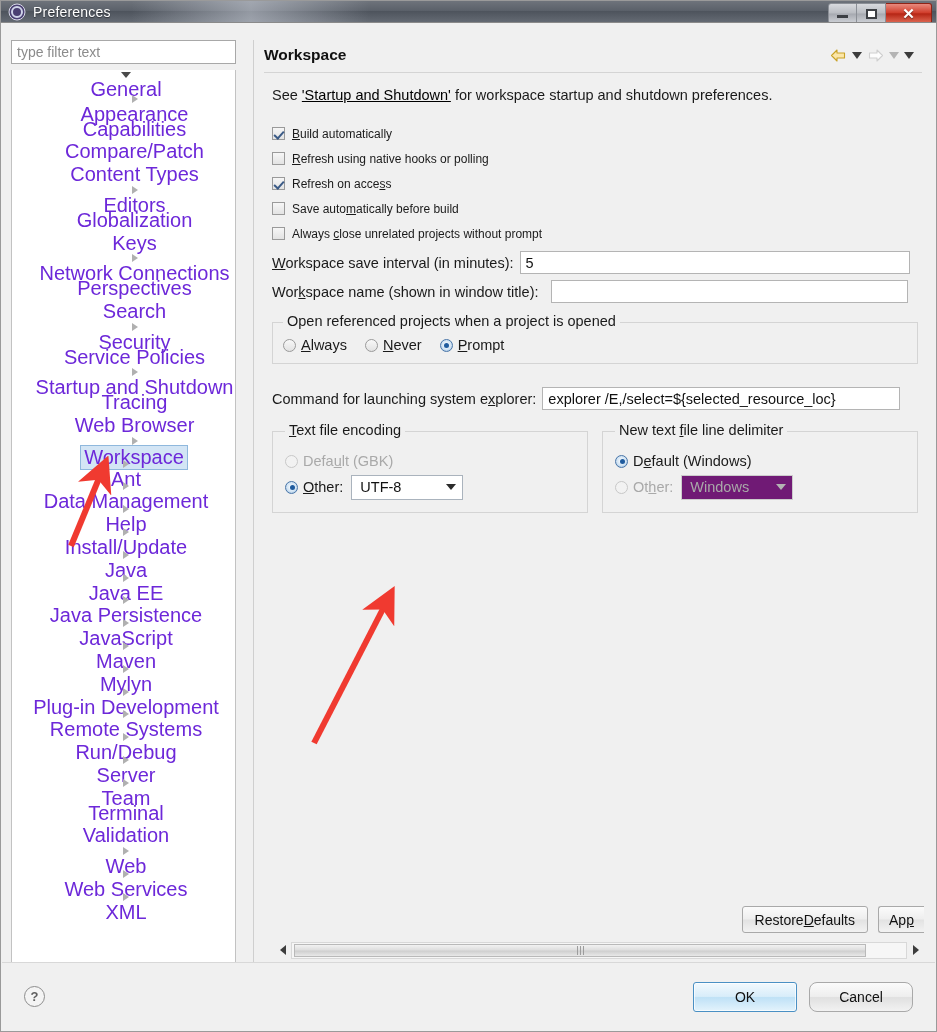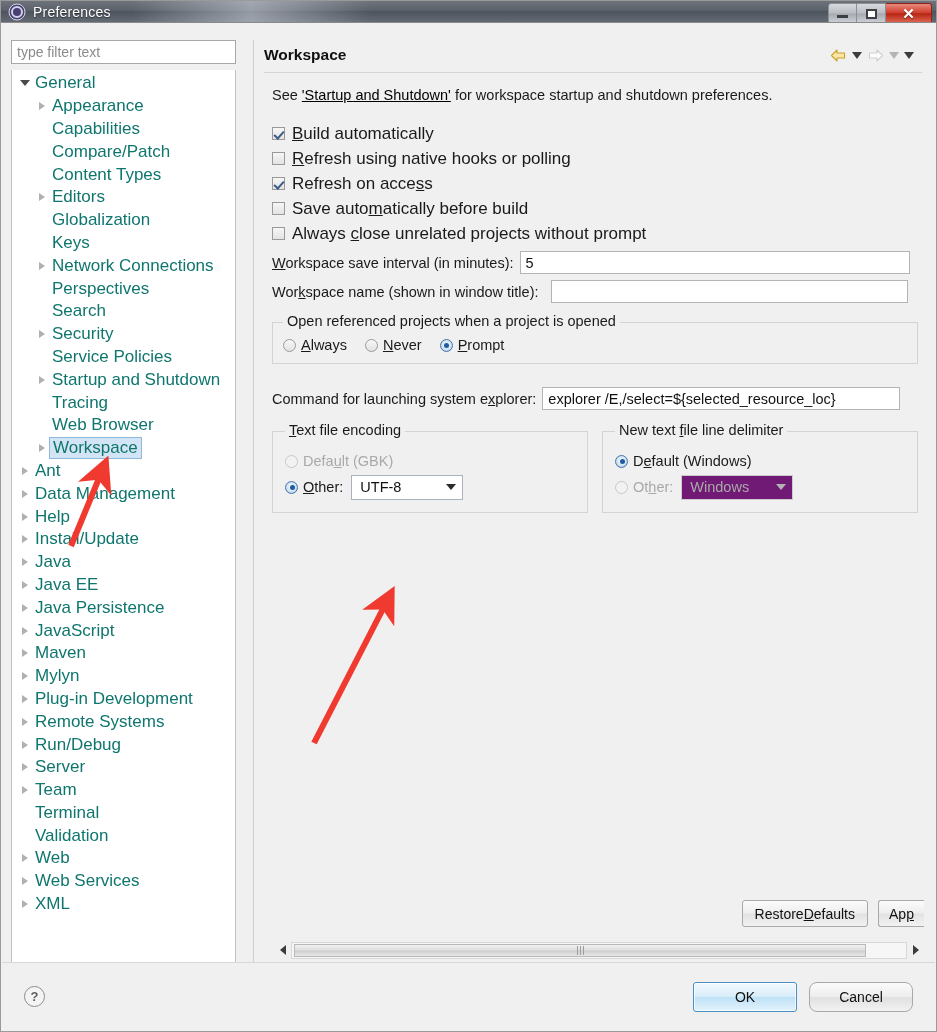--- a/index.html
+++ b/index.html
@@ -99,23 +99,24 @@
     background: #ffffff;
     border: 1px solid #c2c2c2;
     border-top: none;
     overflow: hidden;
     padding-top: 2px;
     position: relative;
   }
   .tree-item {
     display: flex; align-items: center;
     height: 22.8px;
-    font-size: 17px; color: #0f766e;
+    font-size: 20px; color: #6d28d9;
     white-space: nowrap;
     cursor: default;
+    flex-direction: column;
   }
   .tree-item .twisty {
     width: 16px; flex: none; display: flex; align-items: center; justify-content: center;
     font-size: 10px; color: #9a9a9a;
   }
   .tree-item .lbl { padding: 0 2px; }
   .tree-item.selected .lbl {
     background: #d3e5f5;
     border: 1px solid #8fb8dd;
     padding: 0 3px;
@@ -172,21 +173,21 @@
   .page-body {
     flex: 1; padding: 14px 8px 0 8px; position: relative; overflow: hidden;
   }
 
   .see-line { font-size: 14.5px; color: #1a1a1a; margin-bottom: 18px; }
   .see-link { color: #000000; text-decoration: underline; cursor: pointer; }
 
   
   .cb-row {
     display: flex; align-items: center;
-    height: 25px; font-size: 17px; color: #1a1a1a;
+    height: 25px; font-size: 12px; color: #1a1a1a;
   }
   .cbox {
     width: 13px; height: 13px; flex: none;
     border: 1px solid #9a9a9a;
     background: linear-gradient(to bottom, #f6f6f6, #e3e3e3);
     margin-right: 7px;
     position: relative;
   }
   .cbox.checked::after {
     content: "";
@@ -269,21 +270,21 @@
   .combo .carrow {
     width: 0; height: 0; margin-left: 10px;
     border-left: 5px solid transparent;
     border-right: 5px solid transparent;
     border-top: 6px solid #2b2b2b;
   }
   .combo.disabled .carrow { border-top-color: #b3b3b3; }
 
   
   .page-buttons {
-    position: absolute; right: 2px; bottom: 38px;
+    position: absolute; right: 2px; bottom: 32px;
     display: flex; gap: 10px; align-items: center;
   }
   .btn {
     height: 27px; min-width: 74px;
     border: 1px solid #a9a9a9; border-radius: 3px;
     background: linear-gradient(to bottom, #fbfbfb 0%, #eeeeee 48%, #e2e2e2 52%, #f2f2f2 100%);
     font-size: 14px; color: #111;
     display: flex; align-items: center; justify-content: center;
     padding: 0 12px; cursor: default;
     font-family: "Liberation Sans", sans-serif;

